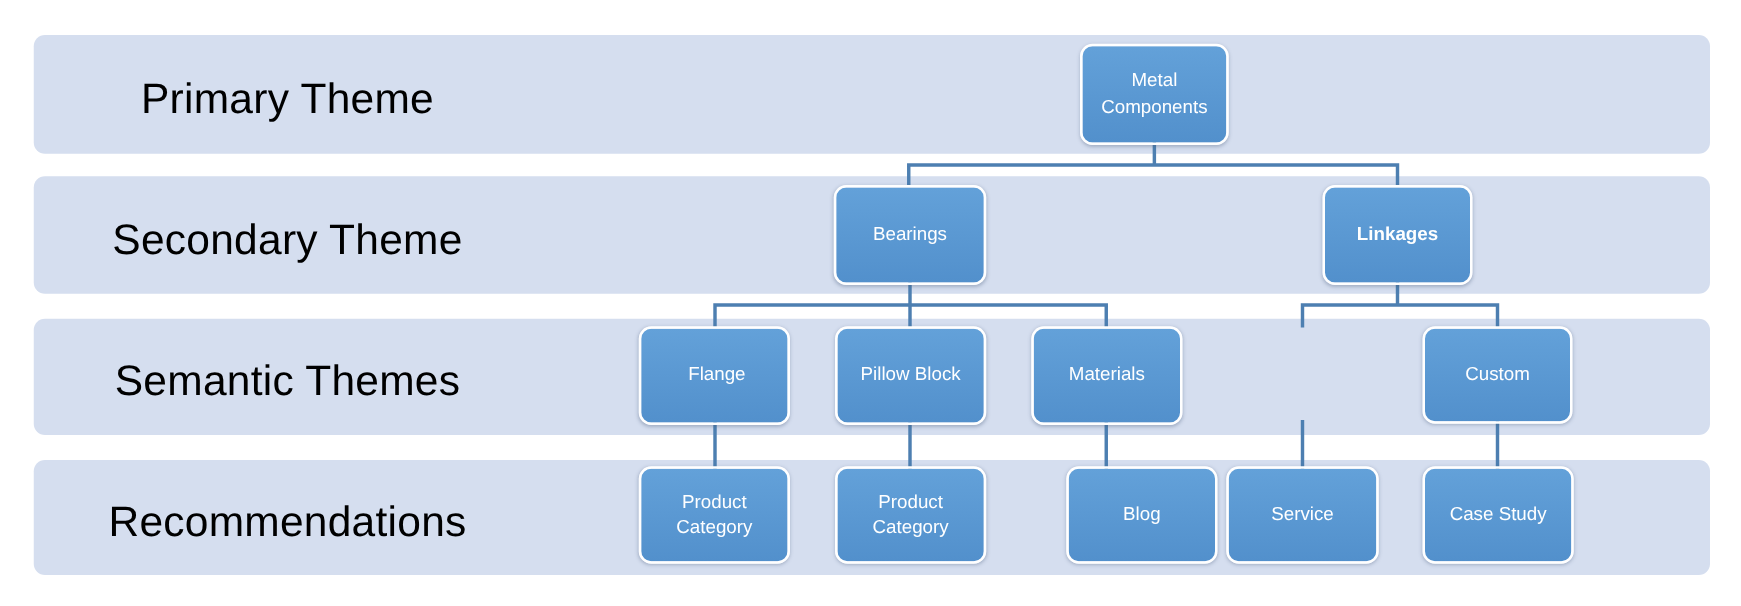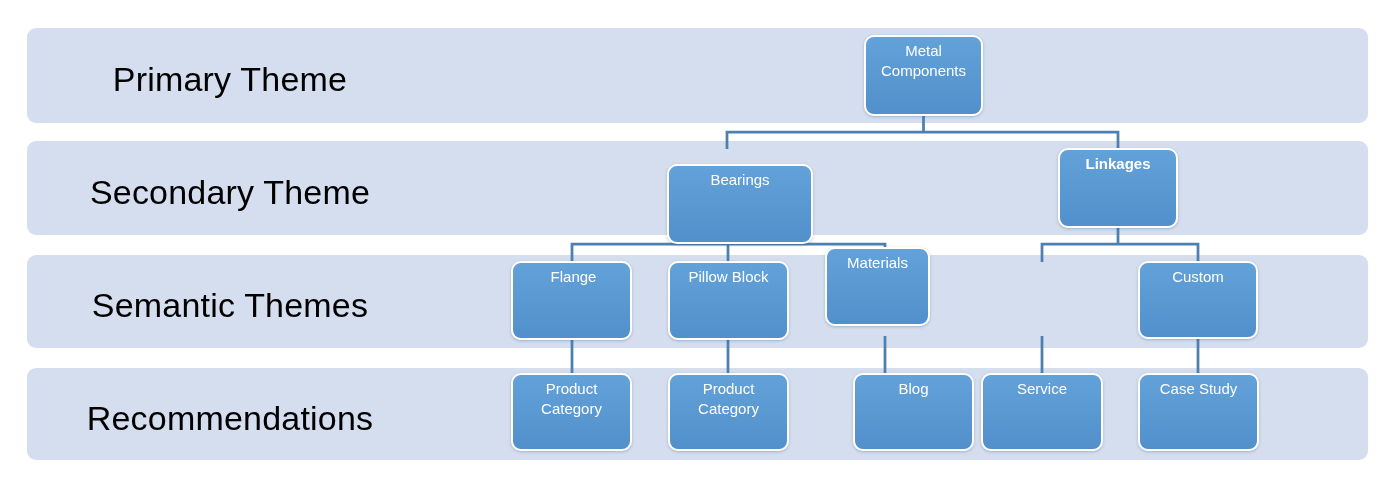--- a/index.html
+++ b/index.html
@@ -60,32 +60,33 @@
   }
   .node {
     position: absolute;
     box-sizing: border-box;
     border-radius: 10px;
     background: linear-gradient(180deg, var(--node-fill-top), var(--node-fill-bottom));
     border: 2px solid var(--node-border);
     box-shadow: 0 1px 3px rgba(70, 90, 120, 0.35);
     color: var(--node-text);
     display: flex;
+    align-items: center;
     justify-content: center;
     text-align: center;
     font-size: 15px;
     line-height: 1.35;
     padding: 4px 8px;
   }
   .n-root        { left: 864px;  top: 35px;  width: 119px; height: 81px; }
-  .n-bearings    { left: 667px;  top: 164px; width: 146px; height: 80px; }
+  .n-bearings    { left: 667px;  top: 148px; width: 122px; height: 80px; }
   .n-linkages    { left: 1058px; top: 148px; width: 120px; height: 80px; font-weight: bold; }
   .n-flange      { left: 511px;  top: 261px; width: 121px; height: 79px; padding-left: 12px; }
   .n-pillow      { left: 668px;  top: 261px; width: 121px; height: 79px; }
-  .n-materials   { left: 825px;  top: 247px; width: 105px; height: 79px; }
+  .n-materials   { left: 825px;  top: 261px; width: 121px; height: 79px; }
   .n-engineering { left: 981px;  top: 261px; width: 122px; height: 79px; }
   .n-custom      { left: 1138px; top: 261px; width: 120px; height: 78px; }
   .n-pc1         { left: 511px;  top: 373px; width: 121px; height: 78px; }
   .n-pc2         { left: 668px;  top: 373px; width: 121px; height: 78px; }
   .n-blog        { left: 825px;  top: 373px; width: 121px; height: 78px; margin-left: 28px; }
   .n-service     { left: 981px;  top: 373px; width: 122px; height: 78px; }
   .n-casestudy   { left: 1138px; top: 373px; width: 121px; height: 78px; }
 </style>
 </head>
 <body>

